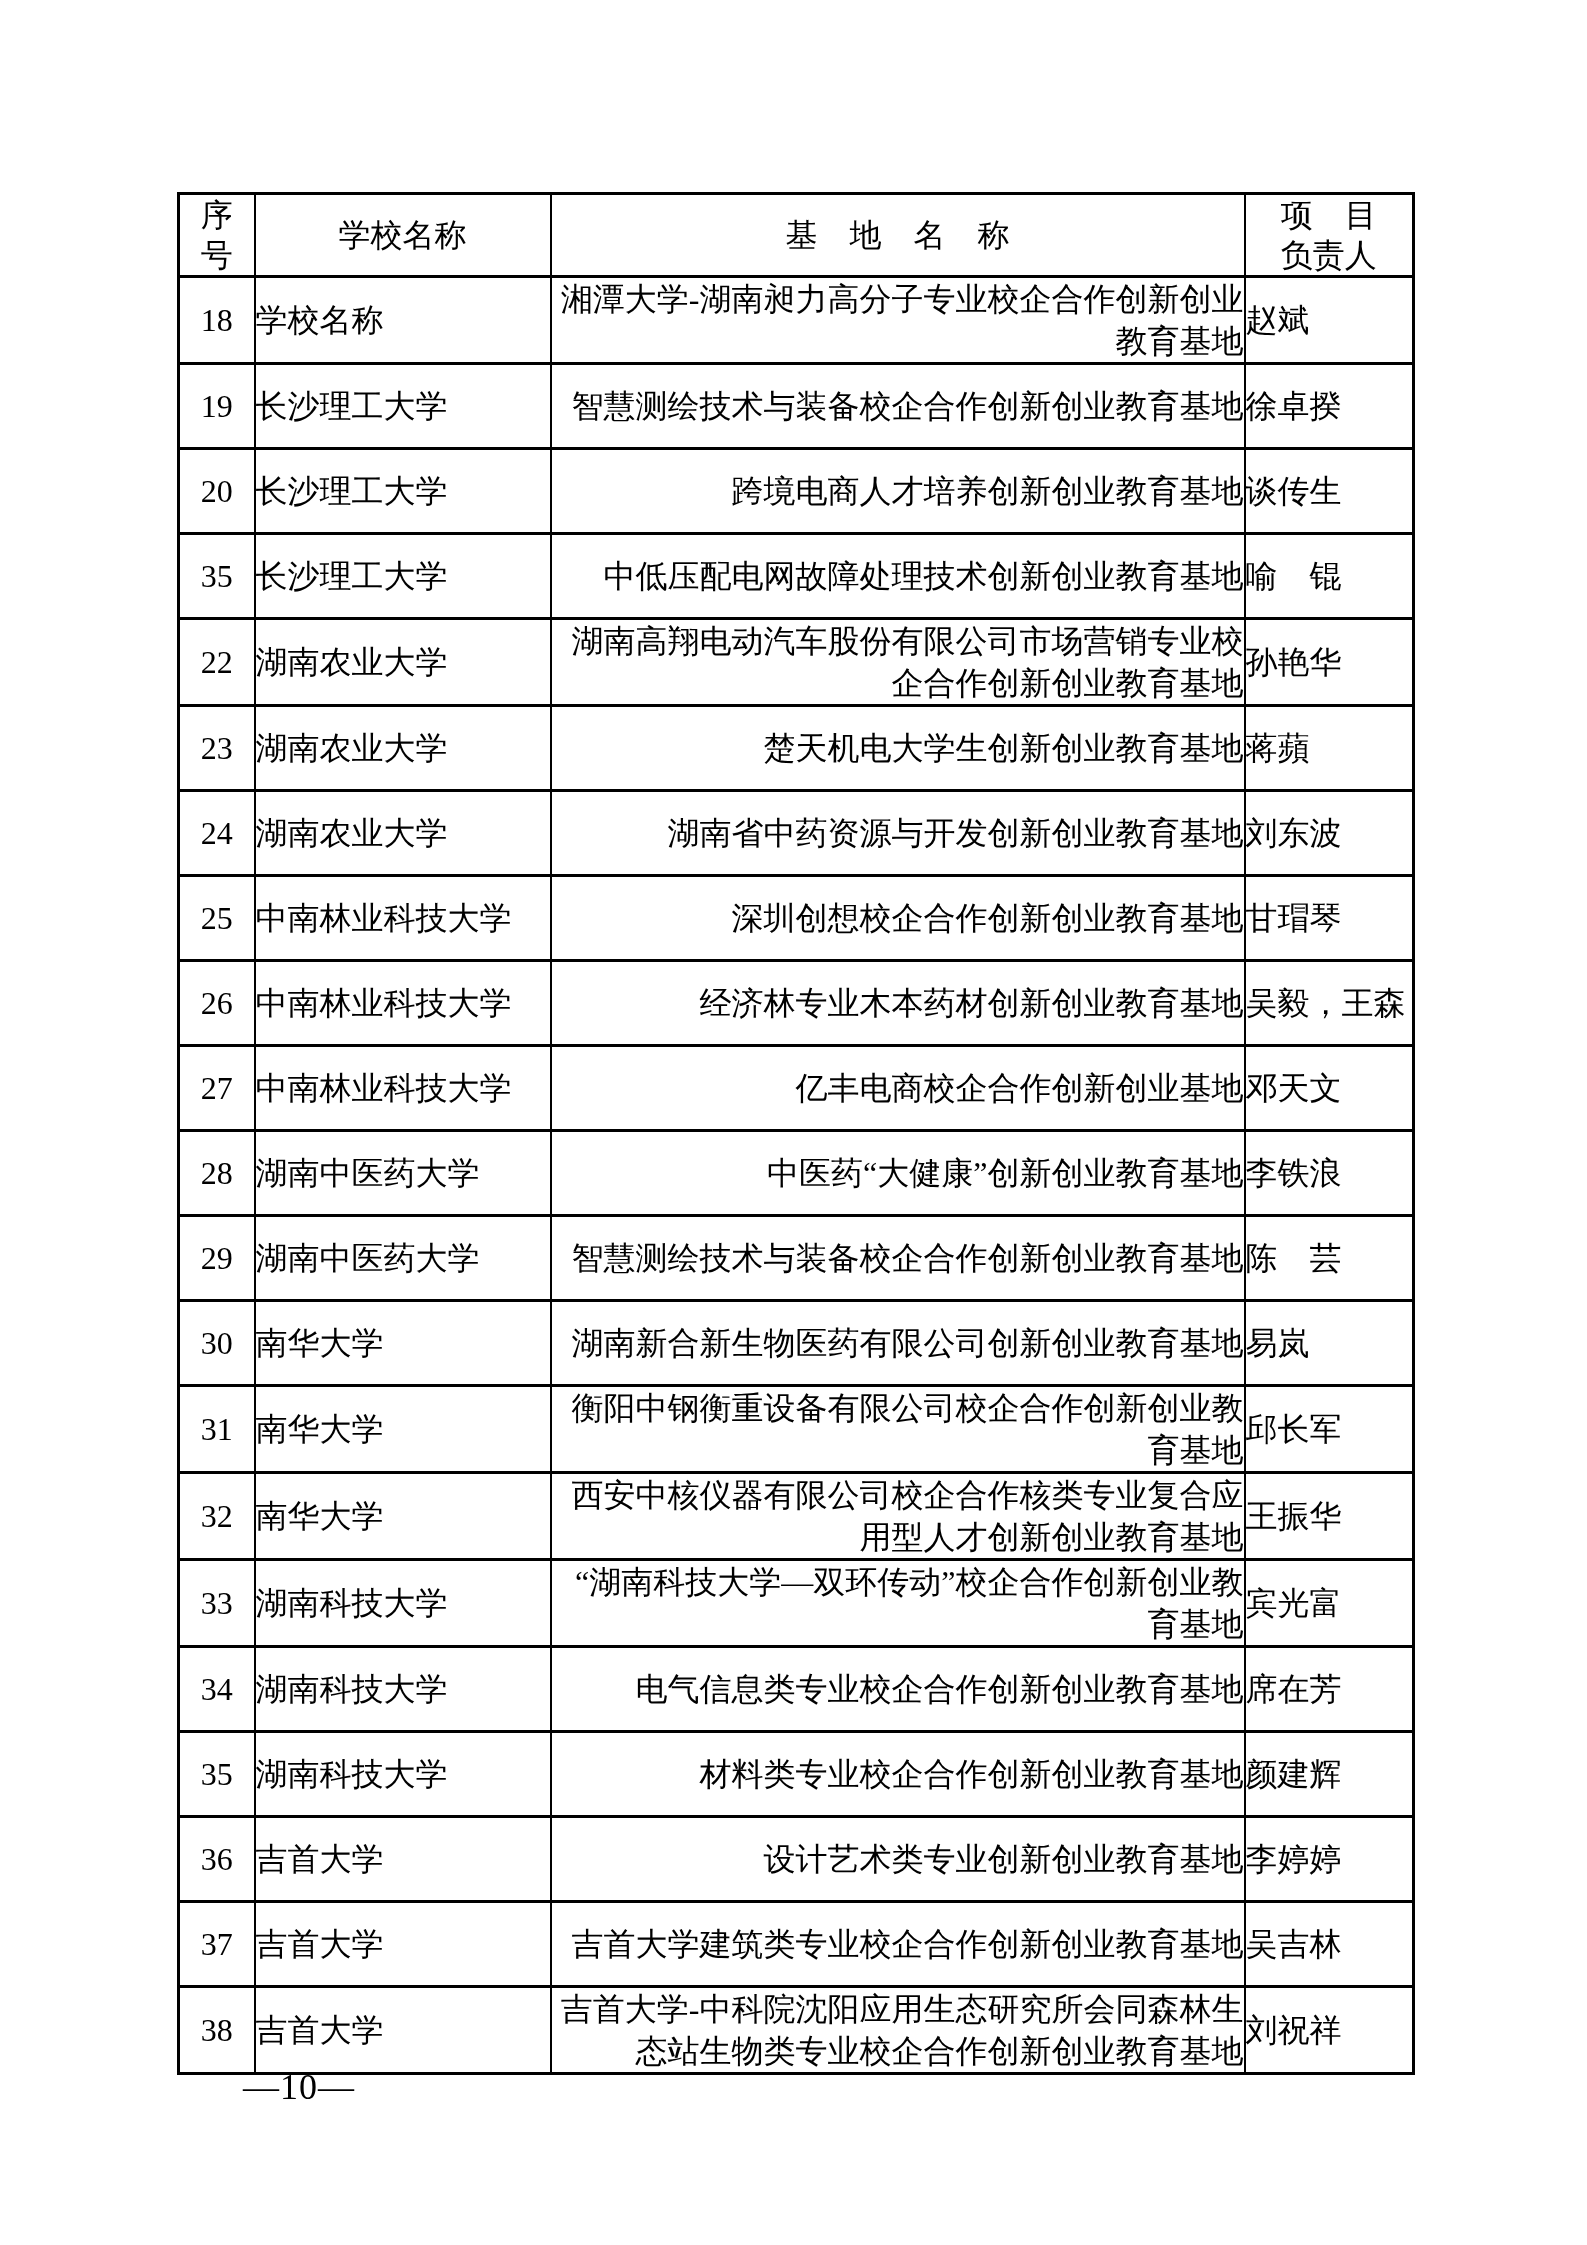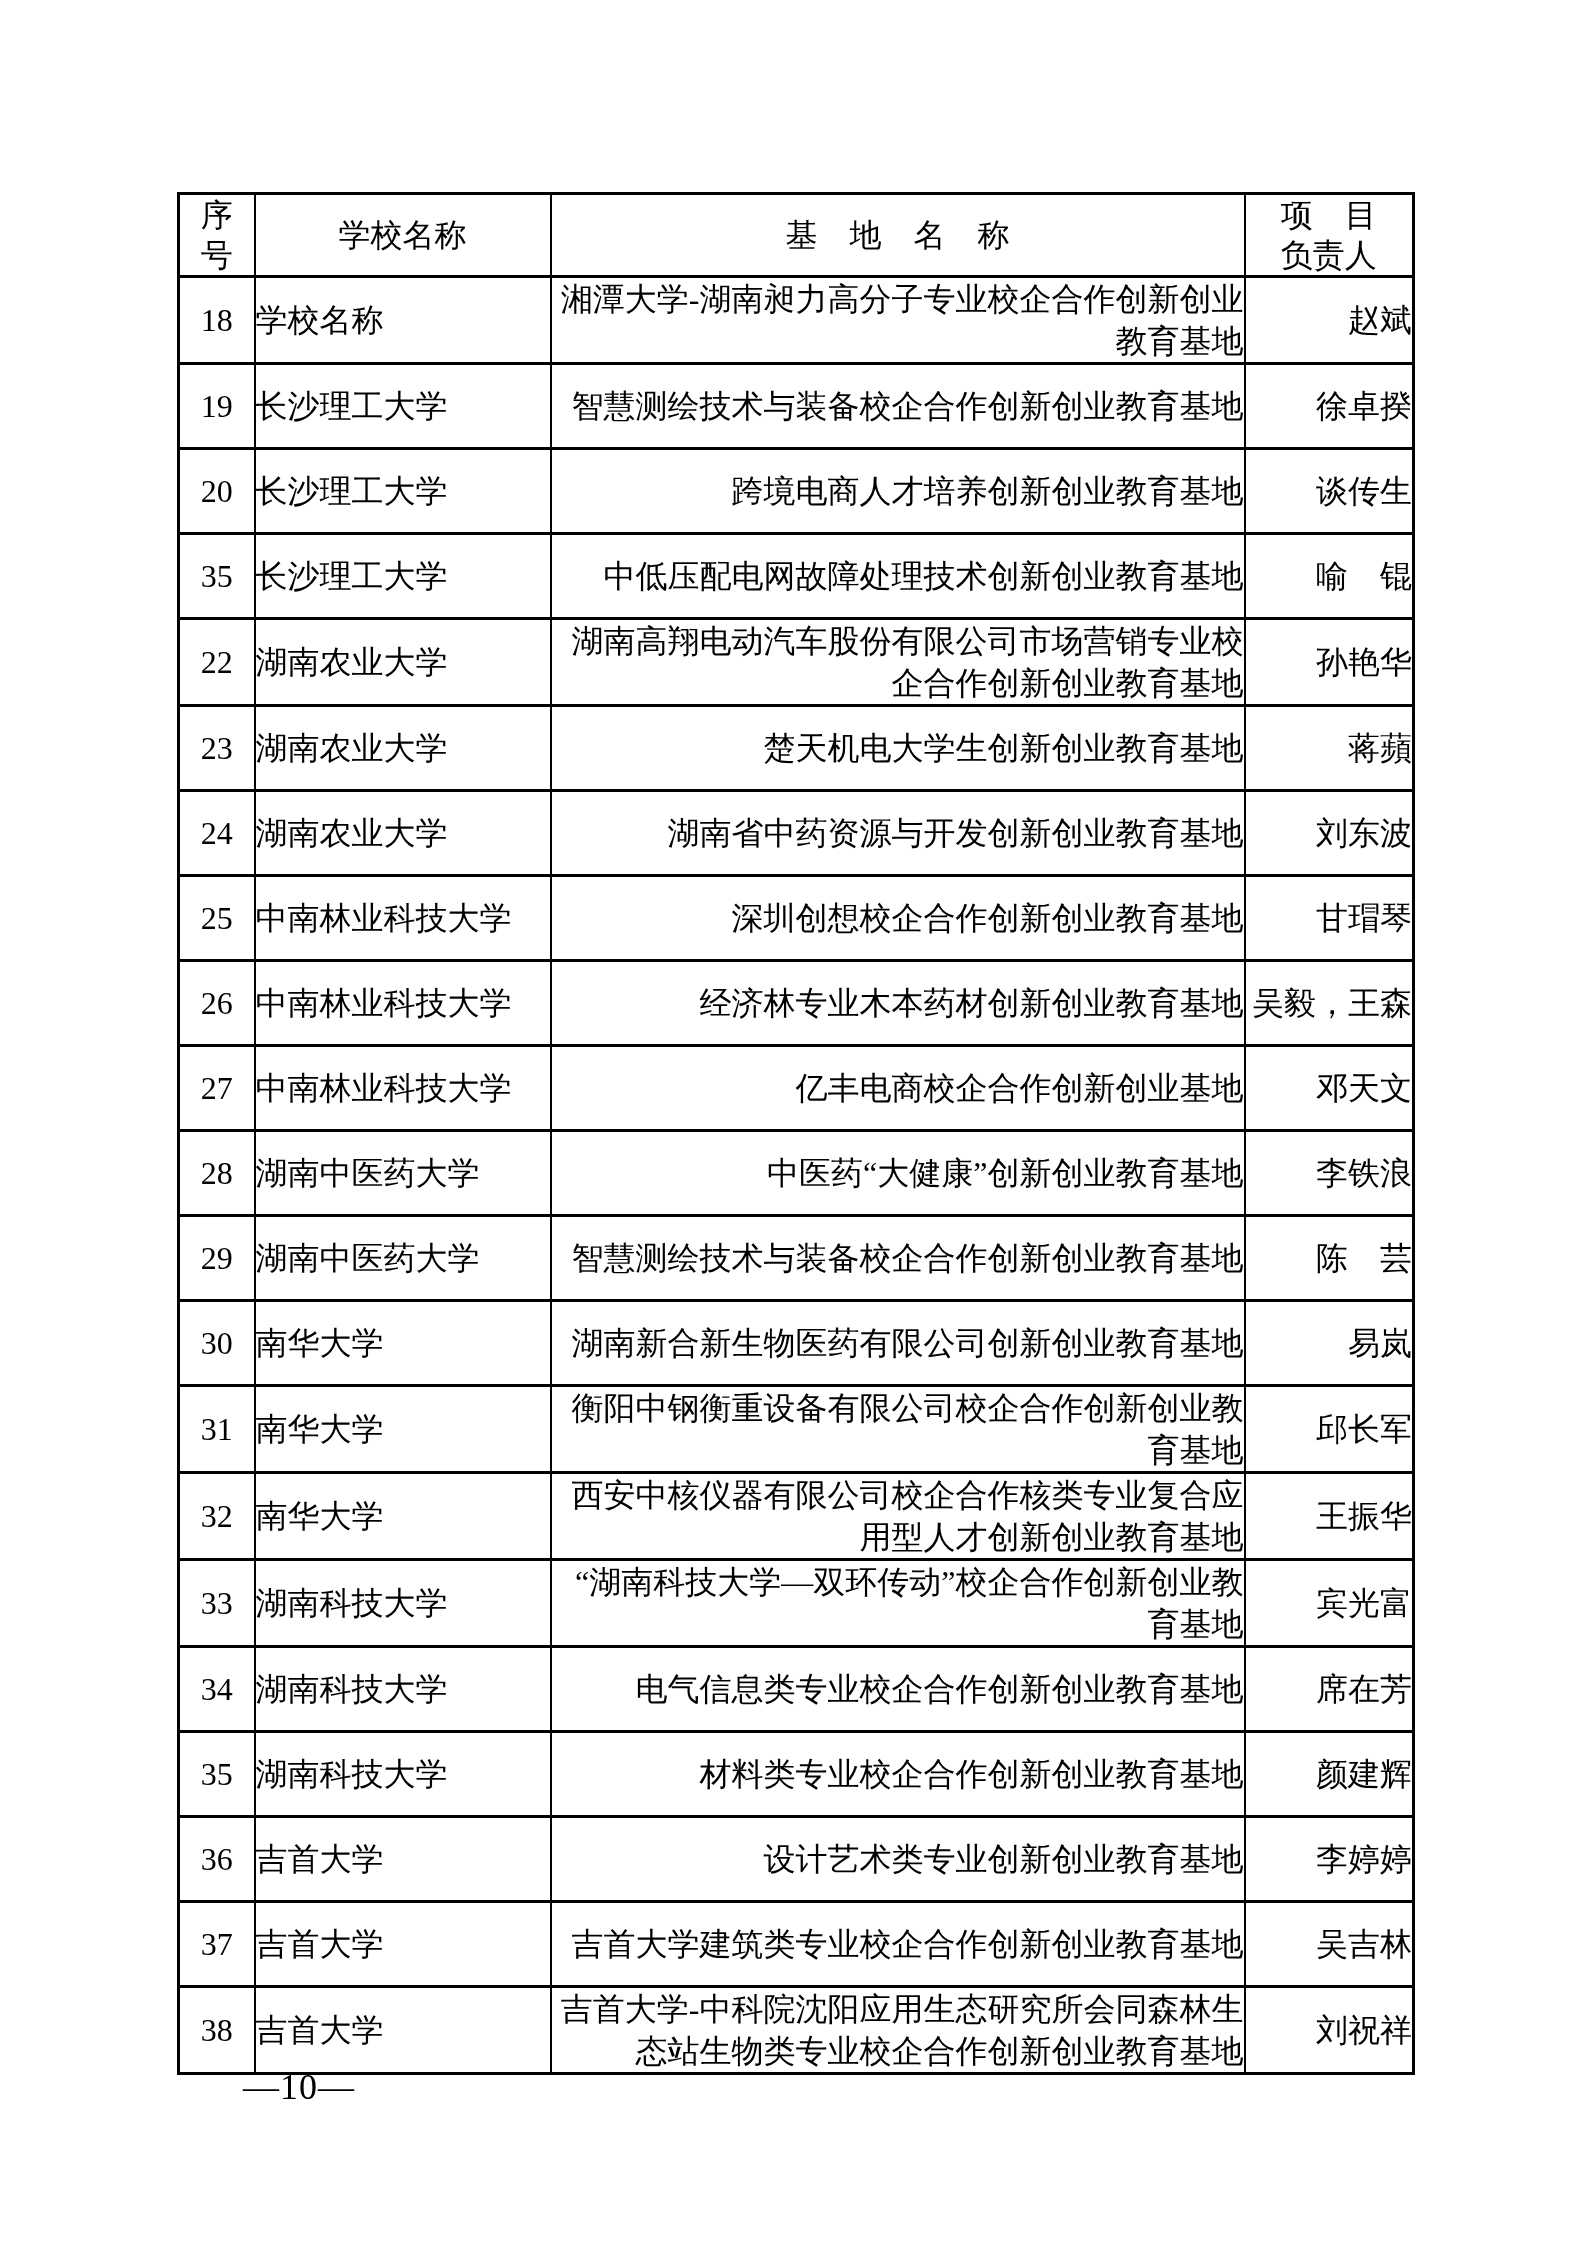--- a/index.html
+++ b/index.html
@@ -41,21 +41,21 @@
     line-height: 42px;
   }
   table.bases thead tr { height: 83px; }
   table.bases tbody tr { height: 85px; margin-top: 32px; }
 
   .th-inner { text-align: center; line-height: 40px; }
 
   td.no     { text-align: center; }
   td.school { text-align: left; padding-left: 14px; padding-right: 4px; }
   td.base   { text-align: right; padding-left: 22px; padding-right: 8px; }
-  td.leader { text-align: right; padding-left: 6px; padding-right: 6px; }
+  td.leader { text-align: left; padding-left: 6px; padding-right: 6px; }
 
   .footer-pageno {
     position: absolute;
     left: 243px;
     top: 2066px;
     font-size: 36px;
     letter-spacing: 1px;
   }
 </style>
 </head>

